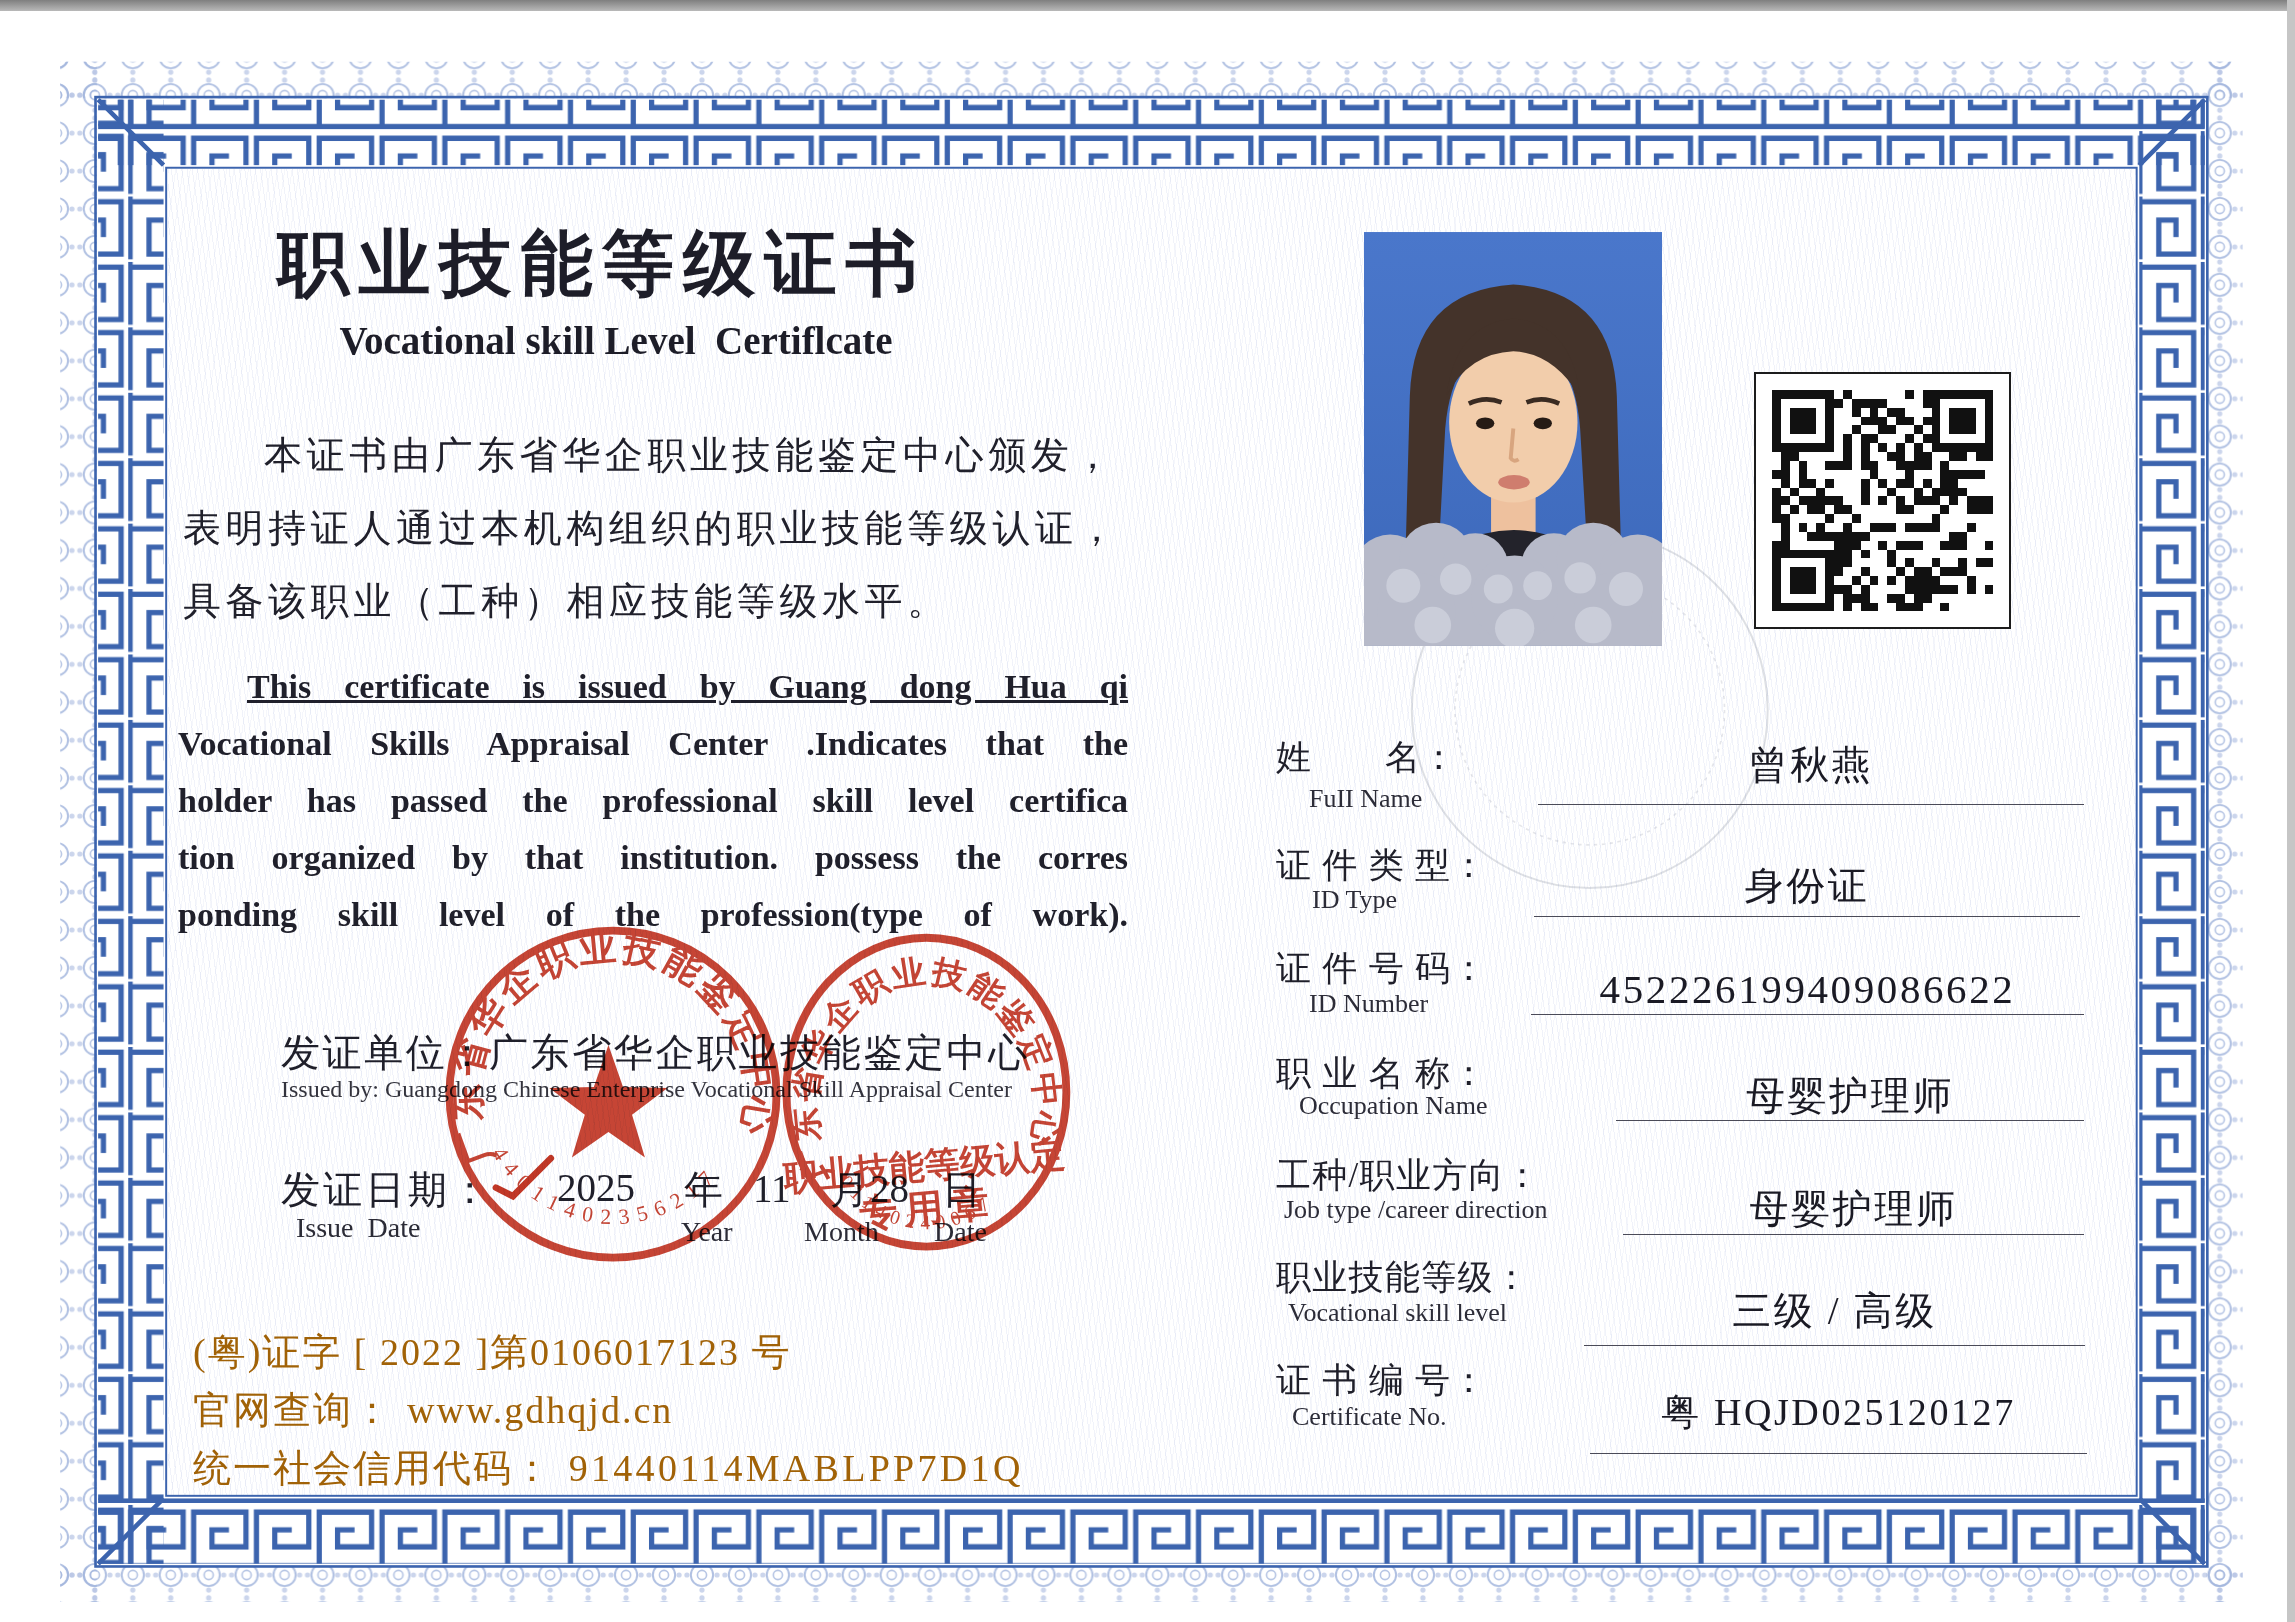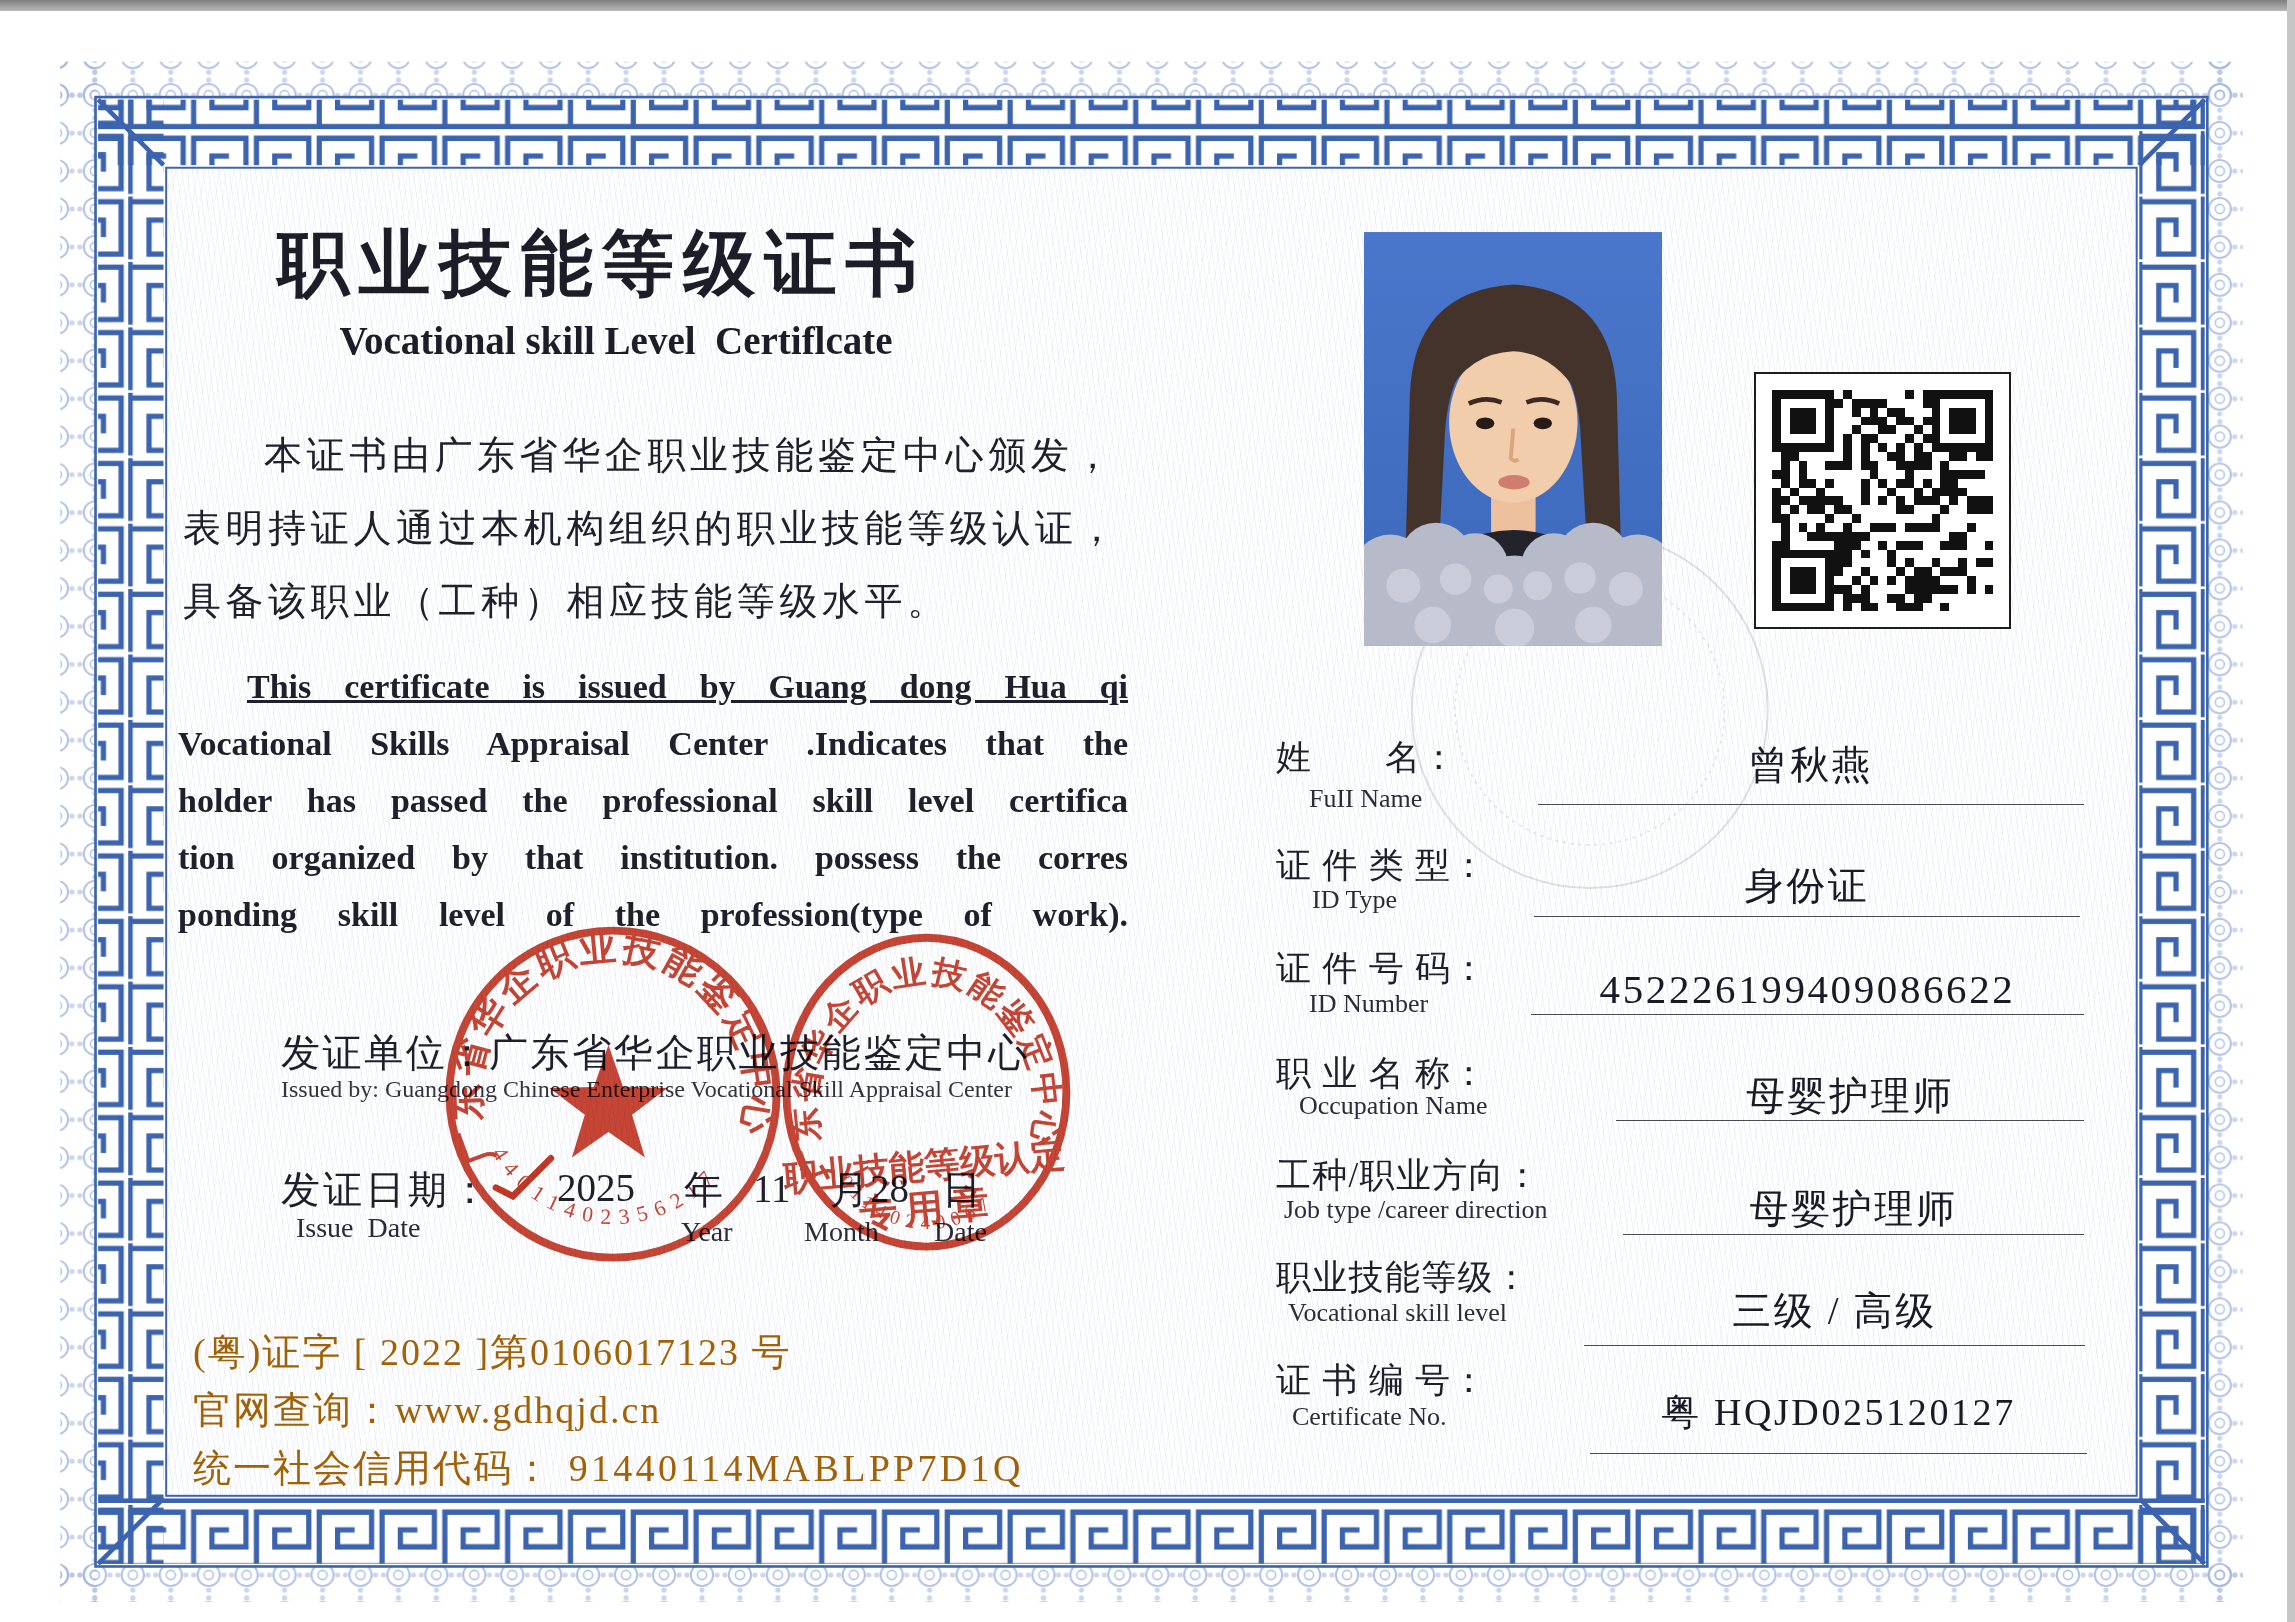--- a/index.html
+++ b/index.html
@@ -125,21 +125,21 @@
   <div class="abs date-cn" style="left:830px;top:1163px;">月</div>
   <div class="abs num" style="left:870px;top:1166px;">28</div>
   <div class="abs date-cn" style="left:942px;top:1163px;">日</div>
   <div class="abs date-small" style="left:296px;top:1212px;white-space:pre;">Issue  Date</div>
   <div class="abs date-small" style="left:681px;top:1216px;">Year</div>
   <div class="abs date-small" style="left:804px;top:1216px;">Month</div>
   <div class="abs date-small" style="left:934px;top:1216px;">Date</div>
 
   <div class="abs registry">
     <div>(粤)证字 [ 2022 ]第0106017123 号</div>
-    <div><span>官网查询：</span><span style="margin-left:2px;">www.gdhqjd.cn</span></div>
+    <div><span>官网查询：</span><span style="margin-left:14px;">www.gdhqjd.cn</span></div>
     <div><span>统一社会信用代码：</span><span style="margin-left:15.7px;letter-spacing:3.3px;">91440114MABLPP7D1Q</span></div>
   </div>
 
   <div class="abs photo">
     <svg viewBox="0 0 455 632" width="298" height="414" xmlns="http://www.w3.org/2000/svg">
       <defs>
         <linearGradient id="pbg" x1="0" y1="0" x2="0" y2="1">
           <stop offset="0" stop-color="#4a77cb"></stop>
             <stop offset="1" stop-color="#3c68ba"></stop>
         </linearGradient>

